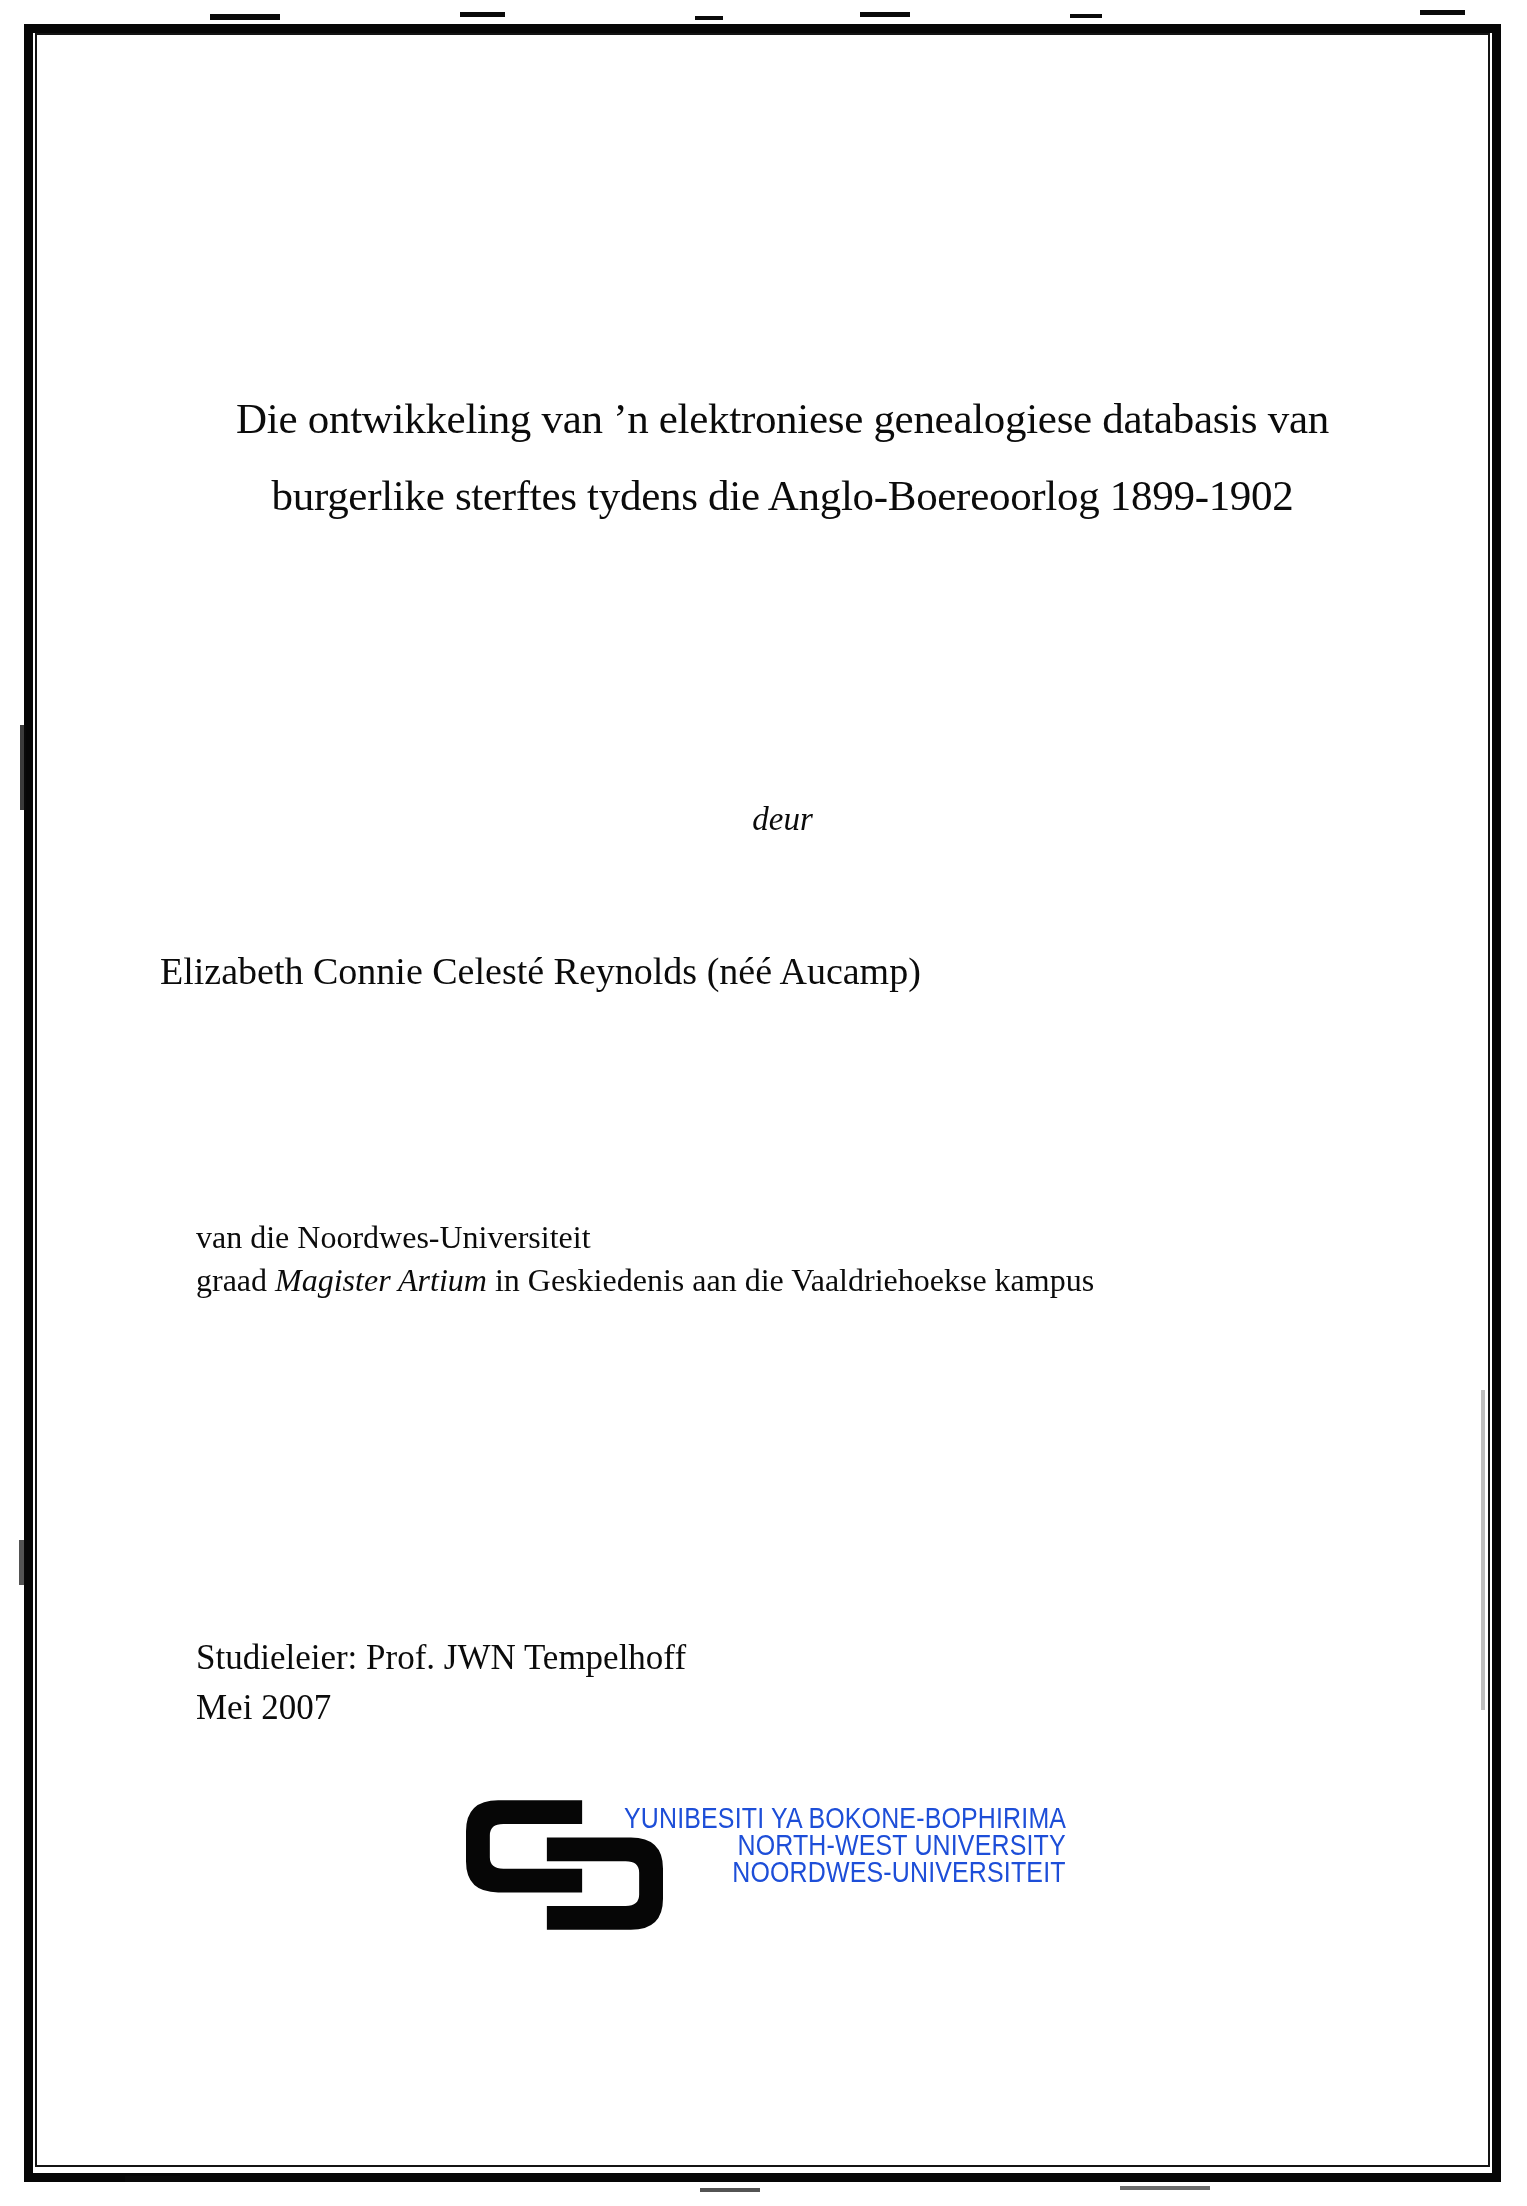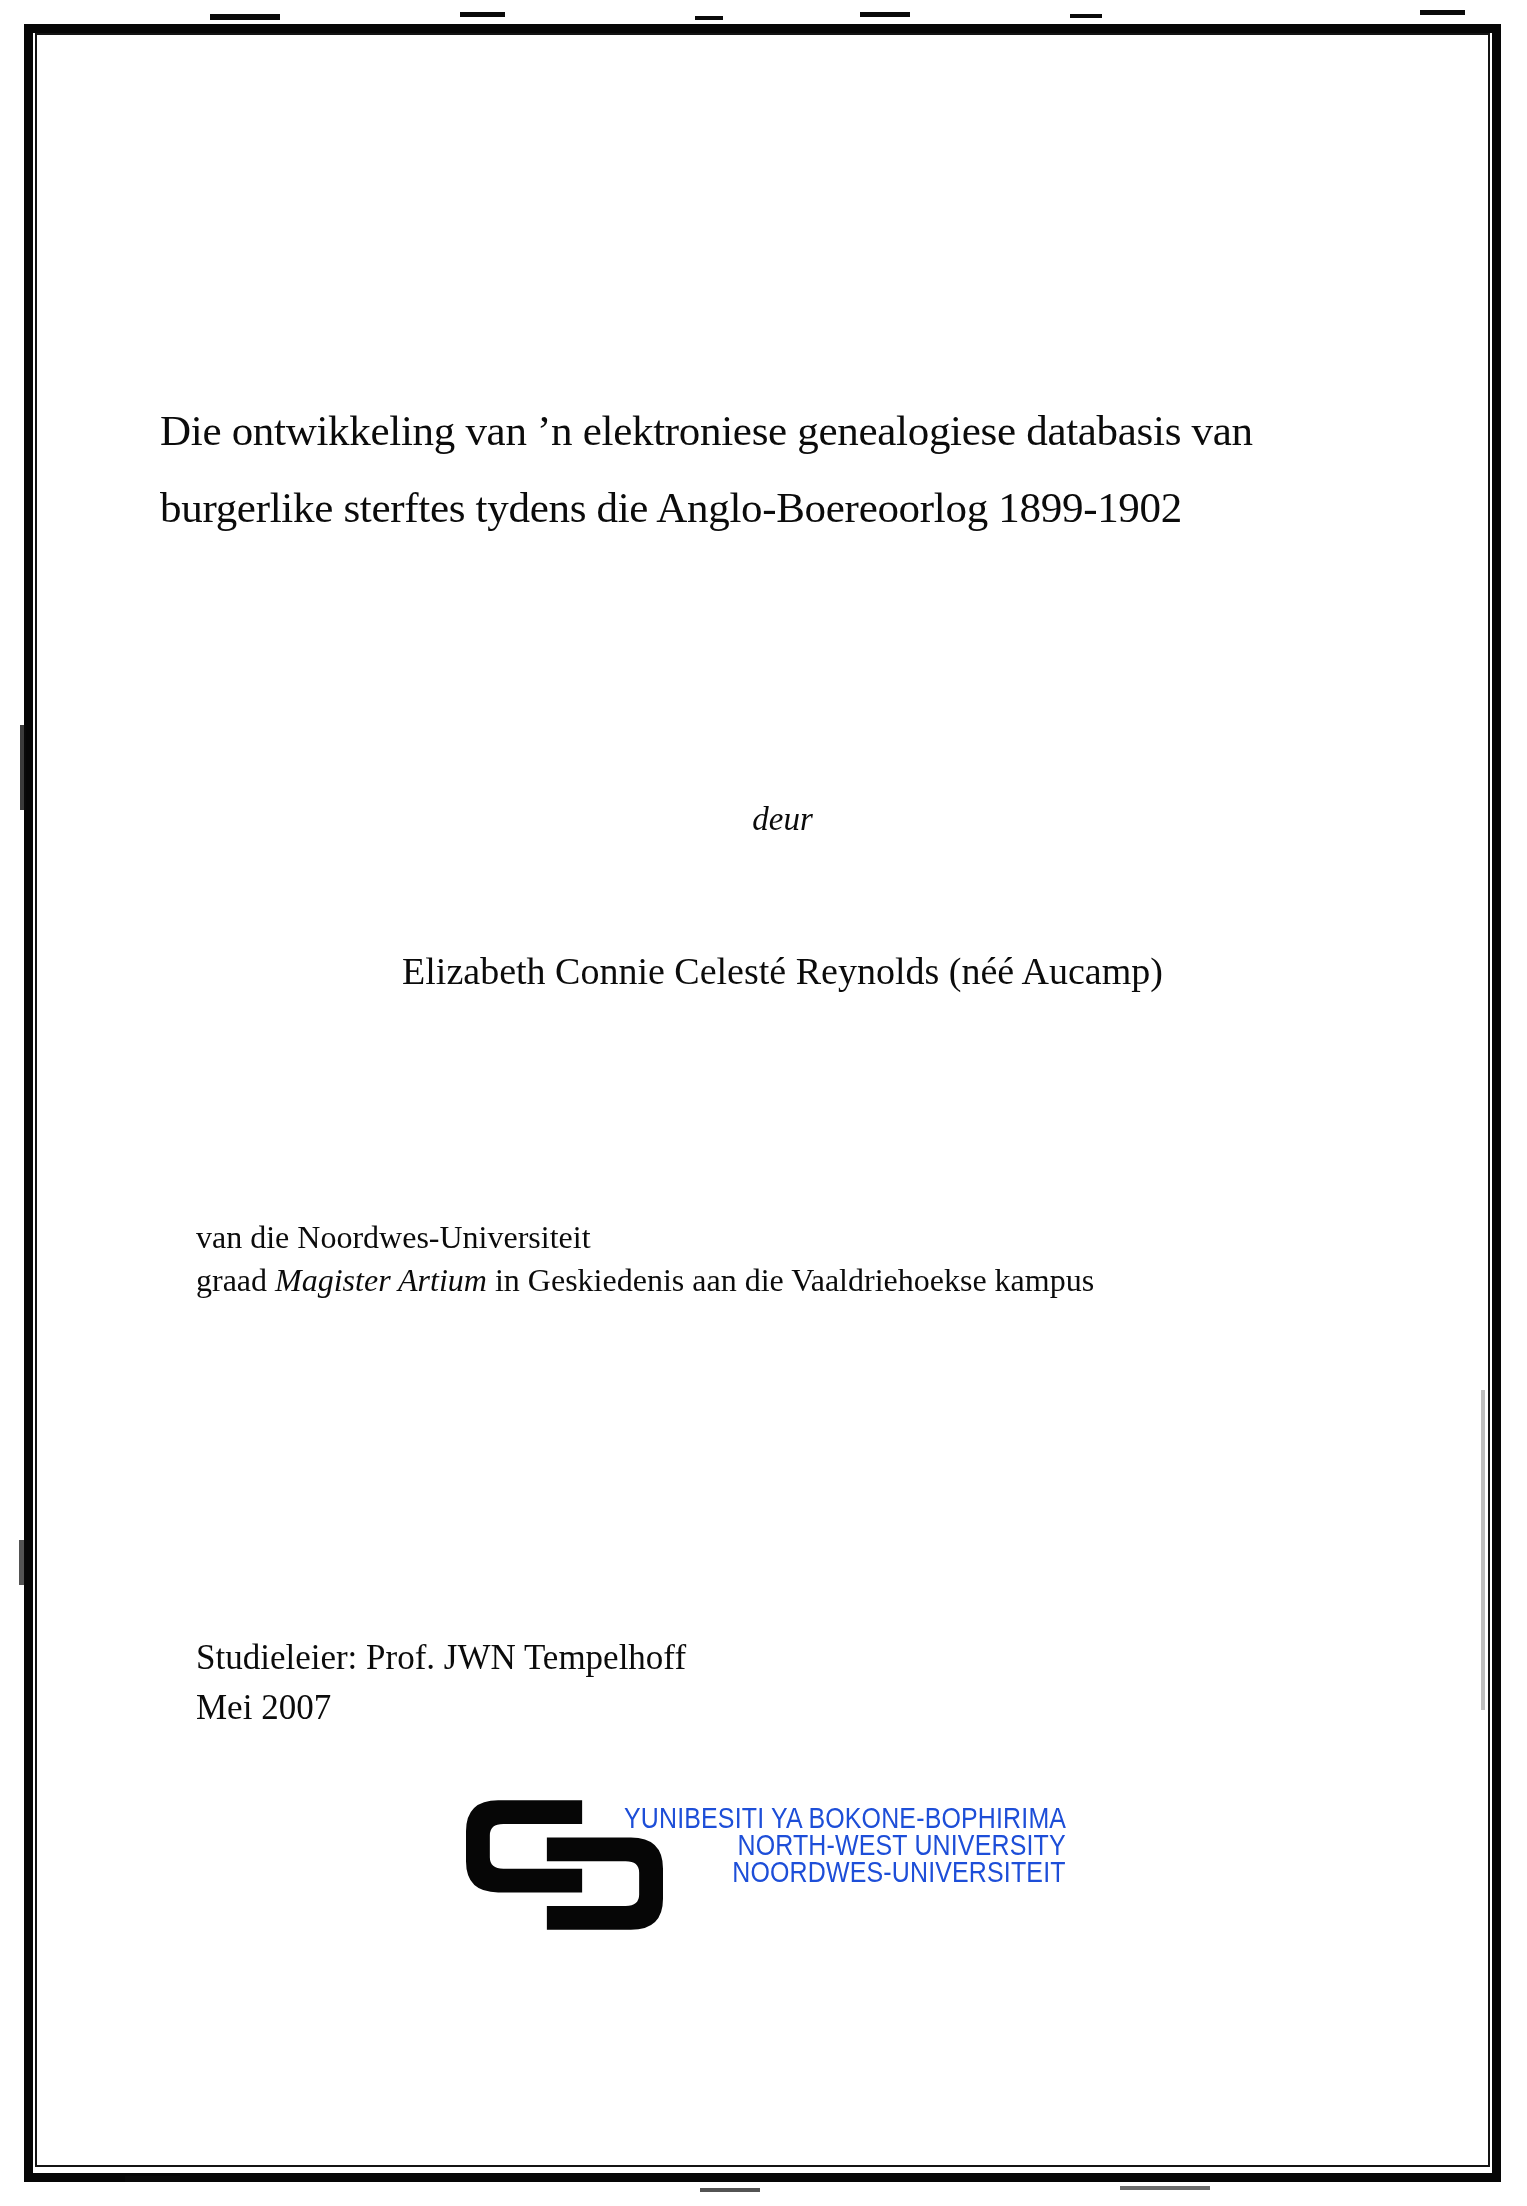--- a/index.html
+++ b/index.html
@@ -15,31 +15,31 @@
   .frame-outer{
     position:absolute;left:24px;top:24px;width:1477px;height:2158px;
     border:9px solid #060606;box-sizing:border-box;
   }
   .frame-inner{
     position:absolute;left:35px;top:33px;width:1455px;height:2134px;
     border:2px solid #141414;box-sizing:border-box;
   }
   
   .title{
-    position:absolute;left:160px;top:392px;width:1245px;
-    font-size:43px;line-height:77px;
+    position:absolute;left:160px;top:380px;width:1245px;
+    text-align:center;font-size:43px;line-height:77px;
     letter-spacing:-0.3px;
   }
   .byline{
     position:absolute;left:160px;top:801px;width:1245px;
     text-align:center;font-size:33px;line-height:36px;font-style:italic;
   }
   .author{
     position:absolute;left:160px;top:950px;width:1245px;
-    text-align:center;font-size:38px;line-height:42px;
+    text-align:left;font-size:38px;line-height:42px;
   }
   .degree{
     position:absolute;left:196px;top:1216px;width:1187px;
     font-size:32px;line-height:43px;
   }
   .degree .justify{text-align:justify;text-align-last:justify;}
   .supervisor-block{
     position:absolute;left:196px;top:1633px;
     font-size:35px;line-height:50px;
   }

